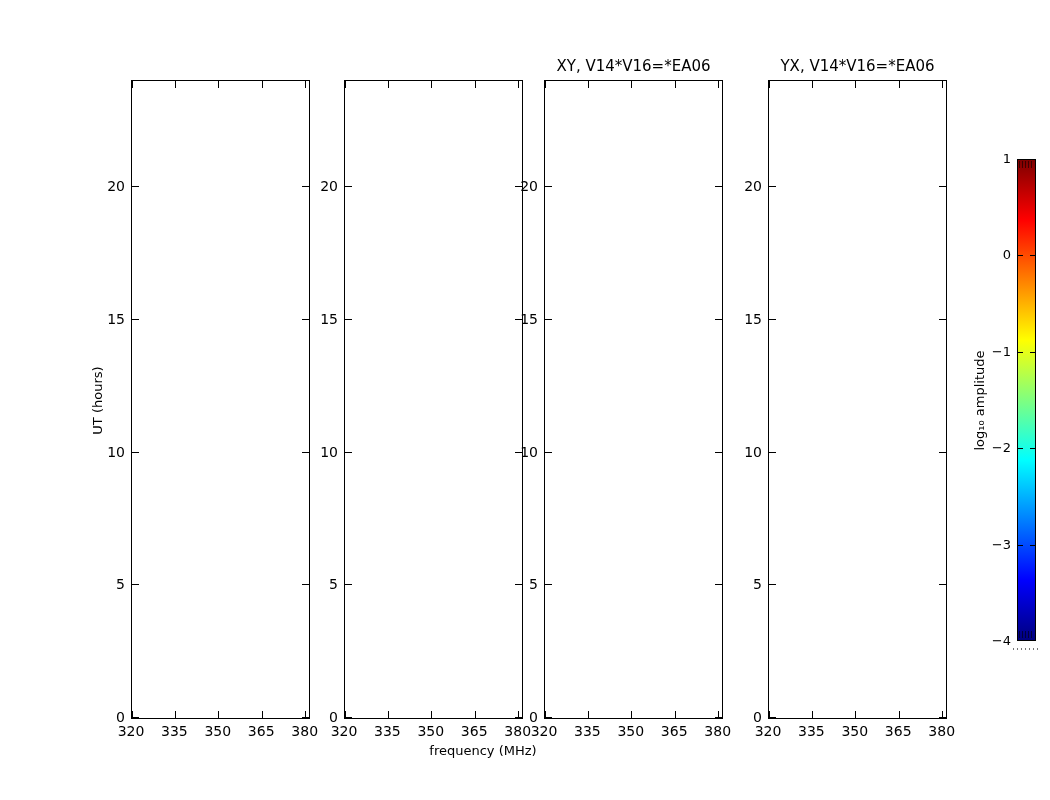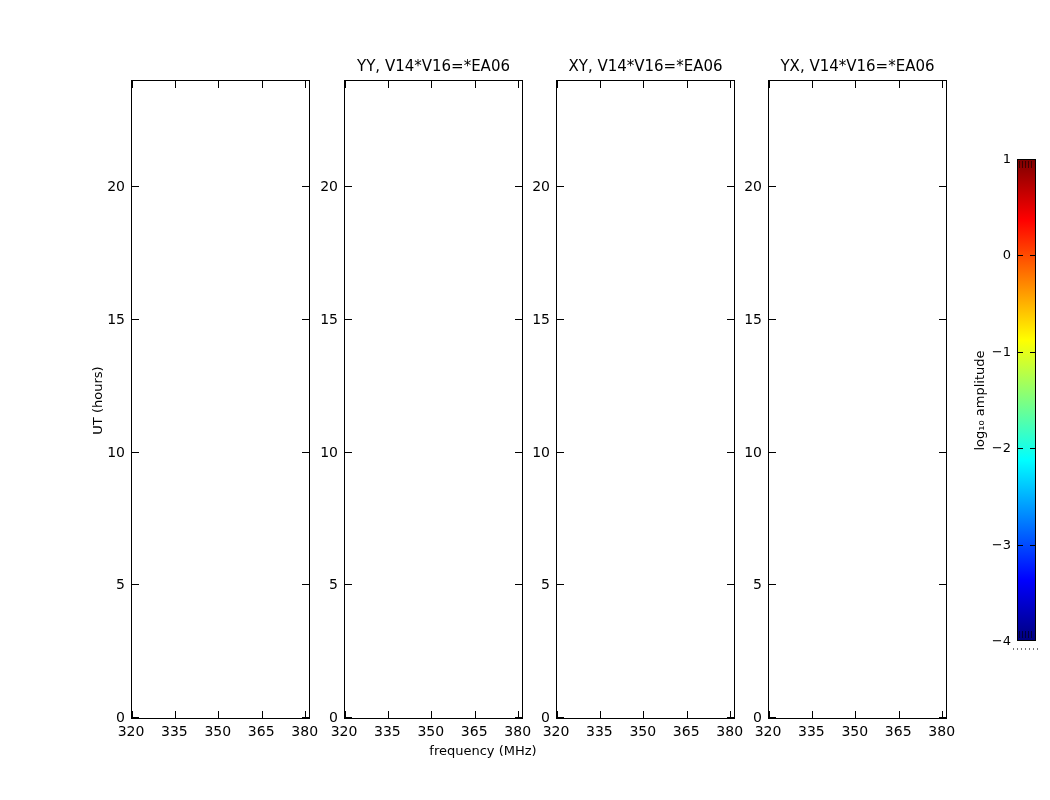--- a/index.html
+++ b/index.html
@@ -63,55 +63,54 @@
       <div class="ticktext" style="position: absolute; top: 722px; left: 66.8px; width: 40px; text-align: center;">350</div>
       <div class="ticktext" style="position: absolute; top: 722px; left: 110.2px; width: 40px; text-align: center;">365</div>
       <div class="ticktext" style="position: absolute; top: 722px; left: 153.7px; width: 40px; text-align: center;">380</div>
       <div class="ticktext" style="position: absolute; top: 708px; left: -46px; width: 40px; text-align: right;">0</div>
       <div class="ticktext" style="position: absolute; top: 575.3px; left: -46px; width: 40px; text-align: right;">5</div>
       <div class="ticktext" style="position: absolute; top: 442.6px; left: -46px; width: 40px; text-align: right;">10</div>
       <div class="ticktext" style="position: absolute; top: 309.9px; left: -46px; width: 40px; text-align: right;">15</div>
       <div class="ticktext" style="position: absolute; top: 177.2px; left: -46px; width: 40px; text-align: right;">20</div>
     </div>
   <div class="panel" style="left:344px">
-    <div class="ptitle">YY, V14*V16=*EA06</div>
-    <div class="plot">
-        <div class="tickmark" style="position: absolute; left: 0px; bottom: 0px; width: 1px; height: 7px;"></div>
-        <div class="tickmark" style="position: absolute; left: 0px; top: 0px; width: 1px; height: 7px;"></div>
-        <div class="tickmark" style="position: absolute; left: 43.2px; bottom: 0px; width: 1px; height: 7px;"></div>
-        <div class="tickmark" style="position: absolute; left: 43.2px; top: 0px; width: 1px; height: 7px;"></div>
-        <div class="tickmark" style="position: absolute; left: 86.3px; bottom: 0px; width: 1px; height: 7px;"></div>
-        <div class="tickmark" style="position: absolute; left: 86.3px; top: 0px; width: 1px; height: 7px;"></div>
-        <div class="tickmark" style="position: absolute; left: 129.5px; bottom: 0px; width: 1px; height: 7px;"></div>
-        <div class="tickmark" style="position: absolute; left: 129.5px; top: 0px; width: 1px; height: 7px;"></div>
-        <div class="tickmark" style="position: absolute; left: 172.7px; bottom: 0px; width: 1px; height: 7px;"></div>
-        <div class="tickmark" style="position: absolute; left: 172.7px; top: 0px; width: 1px; height: 7px;"></div>
-        <div class="tickmark" style="position: absolute; bottom: 0px; left: 0px; width: 7px; height: 1px;"></div>
-        <div class="tickmark" style="position: absolute; bottom: 0px; right: 0px; width: 7px; height: 1px;"></div>
-        <div class="tickmark" style="position: absolute; bottom: 132.7px; left: 0px; width: 7px; height: 1px;"></div>
-        <div class="tickmark" style="position: absolute; bottom: 132.7px; right: 0px; width: 7px; height: 1px;"></div>
-        <div class="tickmark" style="position: absolute; bottom: 265.4px; left: 0px; width: 7px; height: 1px;"></div>
-        <div class="tickmark" style="position: absolute; bottom: 265.4px; right: 0px; width: 7px; height: 1px;"></div>
-        <div class="tickmark" style="position: absolute; bottom: 398.1px; left: 0px; width: 7px; height: 1px;"></div>
-        <div class="tickmark" style="position: absolute; bottom: 398.1px; right: 0px; width: 7px; height: 1px;"></div>
-        <div class="tickmark" style="position: absolute; bottom: 530.8px; left: 0px; width: 7px; height: 1px;"></div>
-        <div class="tickmark" style="position: absolute; bottom: 530.8px; right: 0px; width: 7px; height: 1px;"></div>
-      </div>
-  <div class="ticktext" style="position: absolute; top: 722px; left: -20px; width: 40px; text-align: center;">320</div>
-      <div class="ticktext" style="position: absolute; top: 722px; left: 23.4px; width: 40px; text-align: center;">335</div>
-      <div class="ticktext" style="position: absolute; top: 722px; left: 66.8px; width: 40px; text-align: center;">350</div>
-      <div class="ticktext" style="position: absolute; top: 722px; left: 110.2px; width: 40px; text-align: center;">365</div>
-      <div class="ticktext" style="position: absolute; top: 722px; left: 153.7px; width: 40px; text-align: center;">380</div>
-      <div class="ticktext" style="position: absolute; top: 708px; left: -46px; width: 40px; text-align: right;">0</div>
-      <div class="ticktext" style="position: absolute; top: 575.3px; left: -46px; width: 40px; text-align: right;">5</div>
-      <div class="ticktext" style="position: absolute; top: 442.6px; left: -46px; width: 40px; text-align: right;">10</div>
-      <div class="ticktext" style="position: absolute; top: 309.9px; left: -46px; width: 40px; text-align: right;">15</div>
-      <div class="ticktext" style="position: absolute; top: 177.2px; left: -46px; width: 40px; text-align: right;">20</div>
-    </div>
-  <div class="panel" style="left:556px">
+    <div class="plot">
+        <div class="tickmark" style="position: absolute; left: 0px; bottom: 0px; width: 1px; height: 7px;"></div>
+        <div class="tickmark" style="position: absolute; left: 0px; top: 0px; width: 1px; height: 7px;"></div>
+        <div class="tickmark" style="position: absolute; left: 43.2px; bottom: 0px; width: 1px; height: 7px;"></div>
+        <div class="tickmark" style="position: absolute; left: 43.2px; top: 0px; width: 1px; height: 7px;"></div>
+        <div class="tickmark" style="position: absolute; left: 86.3px; bottom: 0px; width: 1px; height: 7px;"></div>
+        <div class="tickmark" style="position: absolute; left: 86.3px; top: 0px; width: 1px; height: 7px;"></div>
+        <div class="tickmark" style="position: absolute; left: 129.5px; bottom: 0px; width: 1px; height: 7px;"></div>
+        <div class="tickmark" style="position: absolute; left: 129.5px; top: 0px; width: 1px; height: 7px;"></div>
+        <div class="tickmark" style="position: absolute; left: 172.7px; bottom: 0px; width: 1px; height: 7px;"></div>
+        <div class="tickmark" style="position: absolute; left: 172.7px; top: 0px; width: 1px; height: 7px;"></div>
+        <div class="tickmark" style="position: absolute; bottom: 0px; left: 0px; width: 7px; height: 1px;"></div>
+        <div class="tickmark" style="position: absolute; bottom: 0px; right: 0px; width: 7px; height: 1px;"></div>
+        <div class="tickmark" style="position: absolute; bottom: 132.7px; left: 0px; width: 7px; height: 1px;"></div>
+        <div class="tickmark" style="position: absolute; bottom: 132.7px; right: 0px; width: 7px; height: 1px;"></div>
+        <div class="tickmark" style="position: absolute; bottom: 265.4px; left: 0px; width: 7px; height: 1px;"></div>
+        <div class="tickmark" style="position: absolute; bottom: 265.4px; right: 0px; width: 7px; height: 1px;"></div>
+        <div class="tickmark" style="position: absolute; bottom: 398.1px; left: 0px; width: 7px; height: 1px;"></div>
+        <div class="tickmark" style="position: absolute; bottom: 398.1px; right: 0px; width: 7px; height: 1px;"></div>
+        <div class="tickmark" style="position: absolute; bottom: 530.8px; left: 0px; width: 7px; height: 1px;"></div>
+        <div class="tickmark" style="position: absolute; bottom: 530.8px; right: 0px; width: 7px; height: 1px;"></div>
+      </div>
+  <div class="ticktext" style="position: absolute; top: 722px; left: -20px; width: 40px; text-align: center;">320</div>
+      <div class="ticktext" style="position: absolute; top: 722px; left: 23.4px; width: 40px; text-align: center;">335</div>
+      <div class="ticktext" style="position: absolute; top: 722px; left: 66.8px; width: 40px; text-align: center;">350</div>
+      <div class="ticktext" style="position: absolute; top: 722px; left: 110.2px; width: 40px; text-align: center;">365</div>
+      <div class="ticktext" style="position: absolute; top: 722px; left: 153.7px; width: 40px; text-align: center;">380</div>
+      <div class="ticktext" style="position: absolute; top: 708px; left: -46px; width: 40px; text-align: right;">0</div>
+      <div class="ticktext" style="position: absolute; top: 575.3px; left: -46px; width: 40px; text-align: right;">5</div>
+      <div class="ticktext" style="position: absolute; top: 442.6px; left: -46px; width: 40px; text-align: right;">10</div>
+      <div class="ticktext" style="position: absolute; top: 309.9px; left: -46px; width: 40px; text-align: right;">15</div>
+      <div class="ticktext" style="position: absolute; top: 177.2px; left: -46px; width: 40px; text-align: right;">20</div>
+    </div>
+  <div class="panel" style="left:544px">
     <div class="ptitle">XY, V14*V16=*EA06</div>
     <div class="plot">
         <div class="tickmark" style="position: absolute; left: 0px; bottom: 0px; width: 1px; height: 7px;"></div>
         <div class="tickmark" style="position: absolute; left: 0px; top: 0px; width: 1px; height: 7px;"></div>
         <div class="tickmark" style="position: absolute; left: 43.2px; bottom: 0px; width: 1px; height: 7px;"></div>
         <div class="tickmark" style="position: absolute; left: 43.2px; top: 0px; width: 1px; height: 7px;"></div>
         <div class="tickmark" style="position: absolute; left: 86.3px; bottom: 0px; width: 1px; height: 7px;"></div>
         <div class="tickmark" style="position: absolute; left: 86.3px; top: 0px; width: 1px; height: 7px;"></div>
         <div class="tickmark" style="position: absolute; left: 129.5px; bottom: 0px; width: 1px; height: 7px;"></div>
         <div class="tickmark" style="position: absolute; left: 129.5px; top: 0px; width: 1px; height: 7px;"></div>

